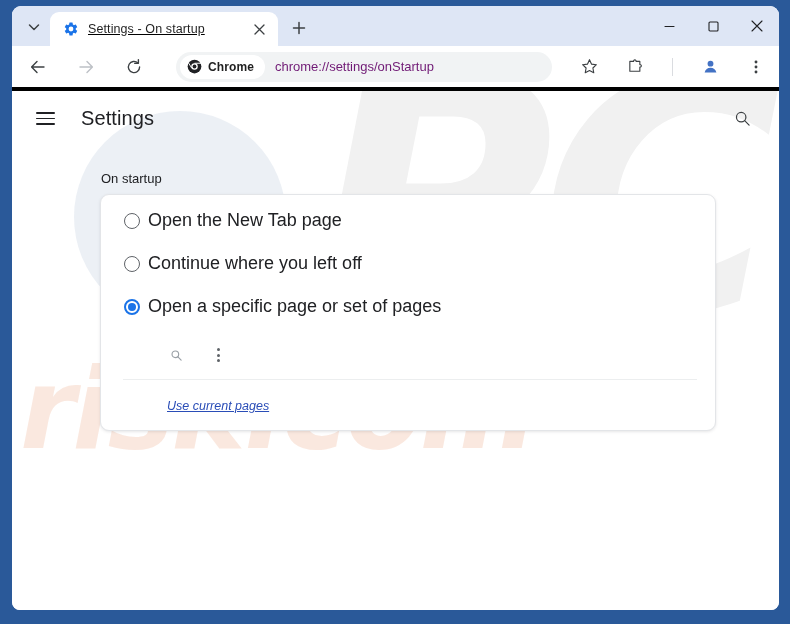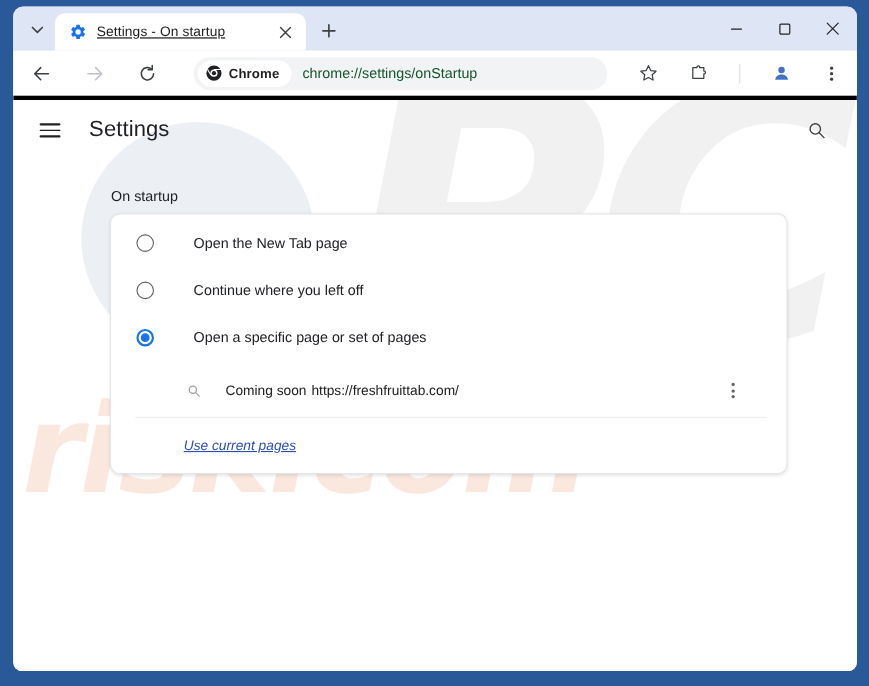--- a/index.html
+++ b/index.html
@@ -135,21 +135,21 @@
     flex: 0 0 auto;
   }
   .chrome-chip-label {
     font-size: 12px;
     font-weight: bold;
     color: #1f1f1f;
     letter-spacing: .1px;
   }
   .omnibox-url {
     font-size: 13px;
-    color: #14532d;
+    color: #701a75;
     margin-left: 10px;
     white-space: nowrap;
     overflow: hidden;
     text-overflow: ellipsis;
     text-align: right;
   }
   .tb-icon {
     width: 30px; height: 30px;
     border-radius: 50%;
     display: flex; align-items: center; justify-content: center;
@@ -297,23 +297,23 @@
   .radio.checked::after {
     content: "";
     position: absolute;
     left: 50%; top: 50%;
     transform: translate(-50%,-50%);
     width: 8px; height: 8px;
     border-radius: 50%;
     background: #1a73e8;
   }
   .radio-label {
-    font-size: 13px;
+    font-size: 18px;
     color: #202124;
-    margin-left: 36px;
+    margin-left: 8px;
   }
 
   .page-entry {
     display: flex;
     align-items: center;
     padding: 11px 18px 11px 44px;
     margin: 3px 0 0 0;
     border-bottom: 1px solid #eceeef;
     margin-left: 22px;
     margin-right: 18px;
@@ -523,24 +523,20 @@
           <span class="radio-label">Open a specific page or set of pages</span>
         </div>
 
         <div class="page-entry">
           <span class="entry-favicon">
             <svg width="13" height="13" viewBox="0 0 18 18">
               <circle cx="7.4" cy="7.4" r="4.6" fill="none" stroke="#9aa0a6" stroke-width="1.6"></circle>
               <path d="M11 11 L15.4 15.4" stroke="#9aa0a6" stroke-width="1.6" stroke-linecap="round"></path>
             </svg>
           </span>
-          <span class="entry-text">
-            <span class="entry-title">Coming soon</span>
-            <span class="entry-url">https://freshfruittab.com/</span>
-          </span>
           <span class="entry-menu">
             <i></i>
               <i></i>
               <i></i>
           </span>
         </div>
 
 
         <div class="link-row last">
           <span class="link">Use current pages</span>

